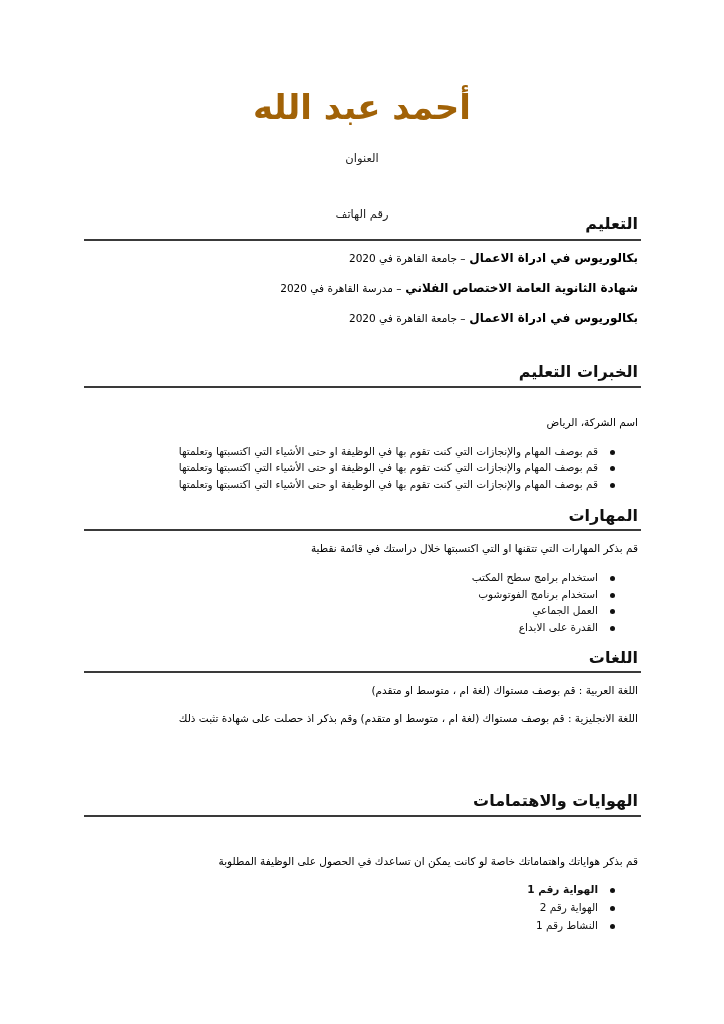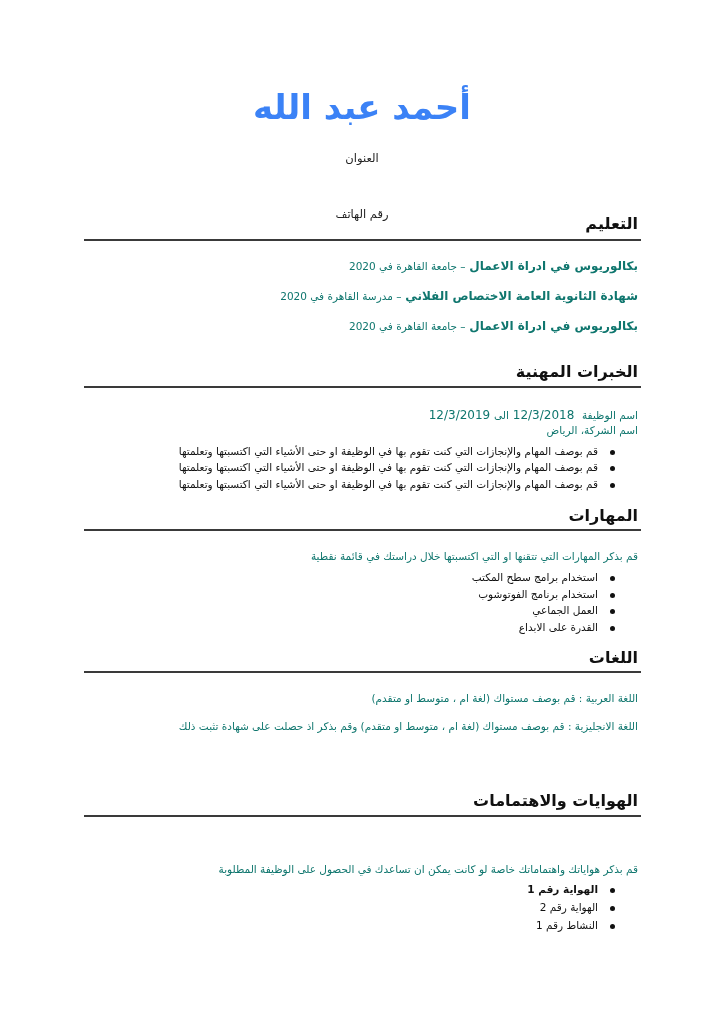--- a/index.html
+++ b/index.html
@@ -25,21 +25,21 @@
     }
     .abs { position: absolute; }
     .name {
       left: 0;
       width: 724px;
       top: 84px;
       text-align: center;
       font-size: 34px;
       font-weight: bold;
       line-height: 46px;
-      color: #3b82f6;
+      color: #a16207;
     }
     .contact {
       left: 0;
       width: 724px;
       text-align: center;
       font-size: 11.5px;
       line-height: 16px;
       color: #222;
     }
     .sec-title {
@@ -53,23 +53,22 @@
     .rule {
       left: 84px;
       width: 557px;
       height: 1.6px;
       background: #3a3a3a;
     }
     .line {
       right: 86px;
       font-size: 12px;
       line-height: 16px;
-      color: #0f766e;
+      color: #000000;
       white-space: nowrap;
-      margin-top: 8px;
     }
     .line b { font-weight: bold; }
     .small {
       font-size: 10.5px;
       line-height: 16px;
     }
     .bullet-item {
       right: 106px;
       font-size: 10.5px;
       line-height: 16px;
@@ -102,29 +101,23 @@
   </div>
   <div class="abs line" style="top:280px;">
     <b>شهادة الثانوية العامة الاختصاص الفلاني</b>
     <span class="small">– مدرسة القاهرة في 2020</span>
   </div>
   <div class="abs line" style="top:310px;">
     <b>بكالوريوس في ادراة الاعمال</b>
     <span class="small">– جامعة القاهرة في 2020</span>
   </div>
 
-  <div class="abs sec-title" style="top:361px;">الخبرات المهنية</div>
+  <div class="abs sec-title" style="top:361px;">الخبرات التعليم</div>
   <div class="abs rule" style="top:386px;"></div>
 
-  <div class="abs line" style="top:399px;">
-    <span class="small">اسم الوظيفة</span>
-    &nbsp;<span>12/3/2018</span>
-    <span class="small">الى</span>
-    <span>12/3/2019</span>
-  </div>
   <div class="abs line small" style="top:414px;">اسم الشركة، الرياض</div>
 
   <div class="abs bullet-dot" style="left:610px; top:450px;"></div>
   <div class="abs bullet-item" style="top:443px; right:126px;">قم بوصف المهام والإنجازات التي كنت تقوم بها في الوظيفة او حتى الأشياء التي اكتسبتها وتعلمتها</div>
   <div class="abs bullet-dot" style="left:610px; top:466px;"></div>
   <div class="abs bullet-item" style="top:459px; right:126px;">قم بوصف المهام والإنجازات التي كنت تقوم بها في الوظيفة او حتى الأشياء التي اكتسبتها وتعلمتها</div>
   <div class="abs bullet-dot" style="left:610px; top:483px;"></div>
   <div class="abs bullet-item" style="top:476px; right:126px;">قم بوصف المهام والإنجازات التي كنت تقوم بها في الوظيفة او حتى الأشياء التي اكتسبتها وتعلمتها</div>
 
   <div class="abs sec-title" style="top:505px;">المهارات</div>

